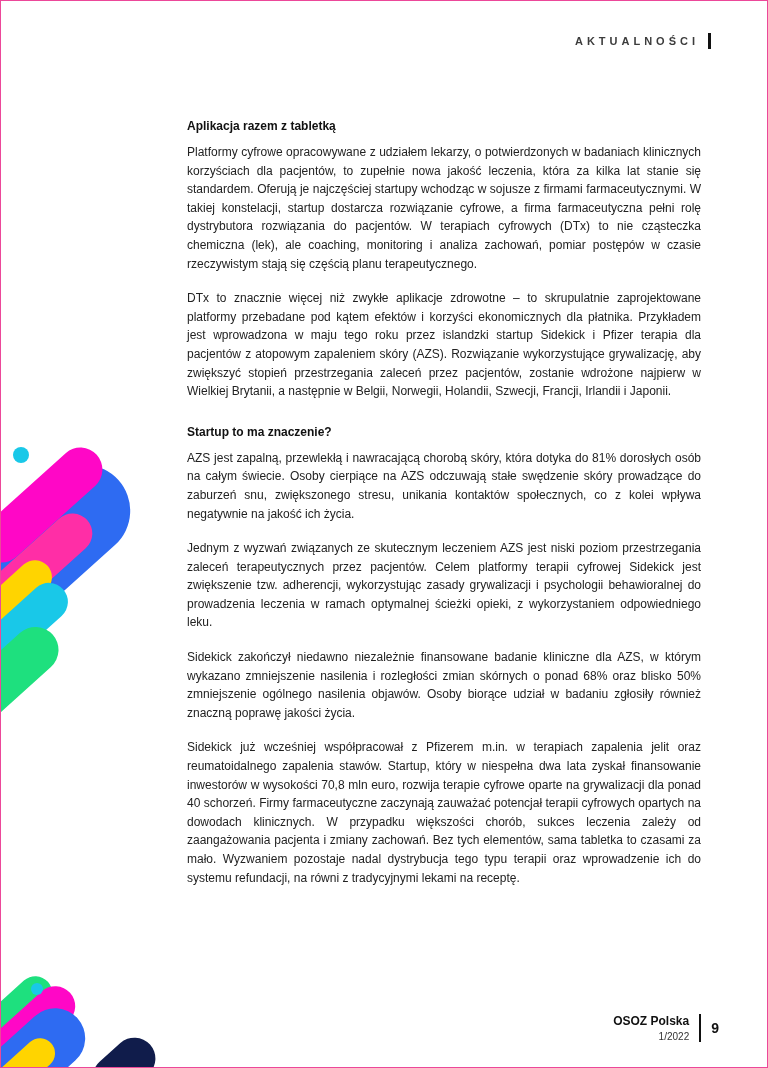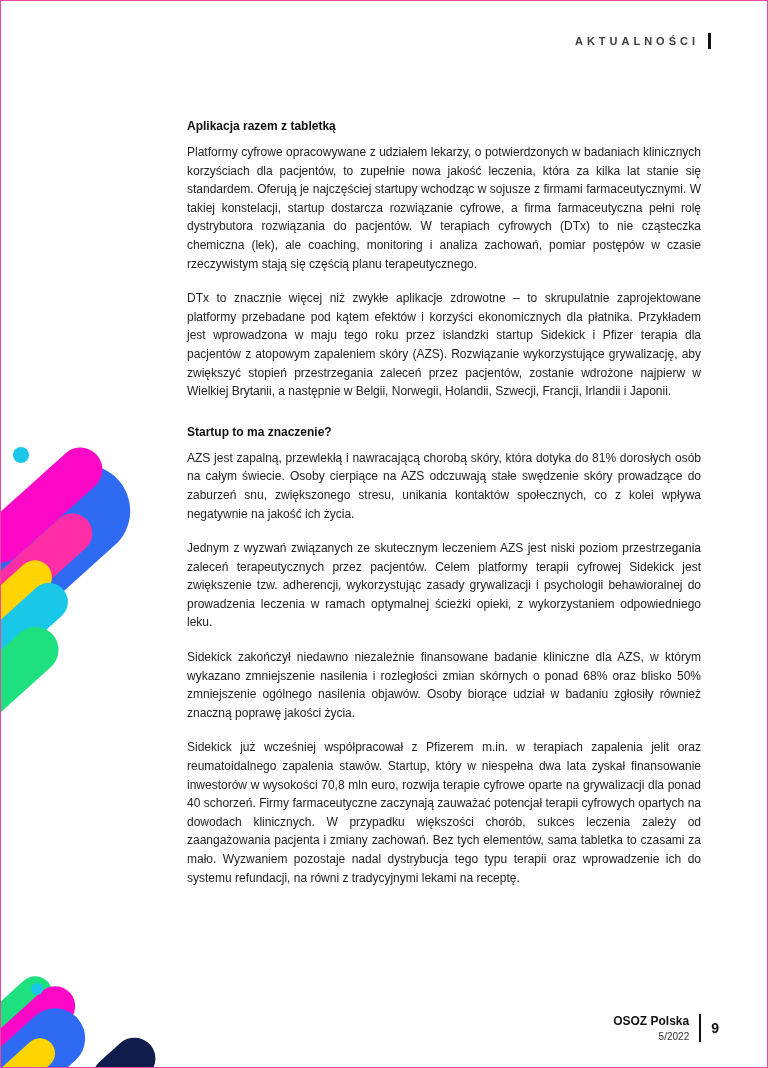--- a/index.html
+++ b/index.html
@@ -152,19 +152,19 @@
     <p>Jednym z wyzwań związanych ze skutecznym leczeniem AZS jest niski poziom przestrzegania zaleceń terapeutycznych przez pacjentów. Celem platformy terapii cyfrowej Sidekick jest zwiększenie tzw. adherencji, wykorzystując zasady grywalizacji i psychologii behawioralnej do prowadzenia leczenia w ramach optymalnej ścieżki opieki, z wykorzystaniem odpowiedniego leku.</p>
     <p>Sidekick zakończył niedawno niezależnie finansowane badanie kliniczne dla AZS, w którym wykazano zmniejszenie nasilenia i rozległości zmian skórnych o ponad 68% oraz blisko 50% zmniejszenie ogólnego nasilenia objawów. Osoby biorące udział w badaniu zgłosiły również znaczną poprawę jakości życia.</p>
 
     <p>Sidekick już wcześniej współpracował z Pfizerem m.in. w terapiach zapalenia jelit oraz reumatoidalnego zapalenia stawów. Startup, który w niespełna dwa lata zyskał finansowanie inwestorów w wysokości 70,8 mln euro, rozwija terapie cyfrowe oparte na grywalizacji dla ponad 40 schorzeń. Firmy farmaceutyczne zaczynają zauważać potencjał terapii cyfrowych opartych na dowodach klinicznych. W przypadku większości chorób, sukces leczenia zależy od zaangażowania pacjenta i zmiany zachowań. Bez tych elementów, sama tabletka to czasami za mało. Wyzwaniem pozostaje nadal dystrybucja tego typu terapii oraz wprowadzenie ich do systemu refundacji, na równi z tradycyjnymi lekami na receptę.</p>
 
   </main>
 
   <footer class="page-footer">
     <div class="footer-meta">
       <div class="footer-mag">OSOZ Polska</div>
-      <div class="footer-issue">5/2022</div>
+      <div class="footer-issue">1/2022</div>
     </div>
     <span class="footer-bar"></span>
     <span class="footer-page">9</span>
   </footer>
 
 </div>
 
 </body></html>

